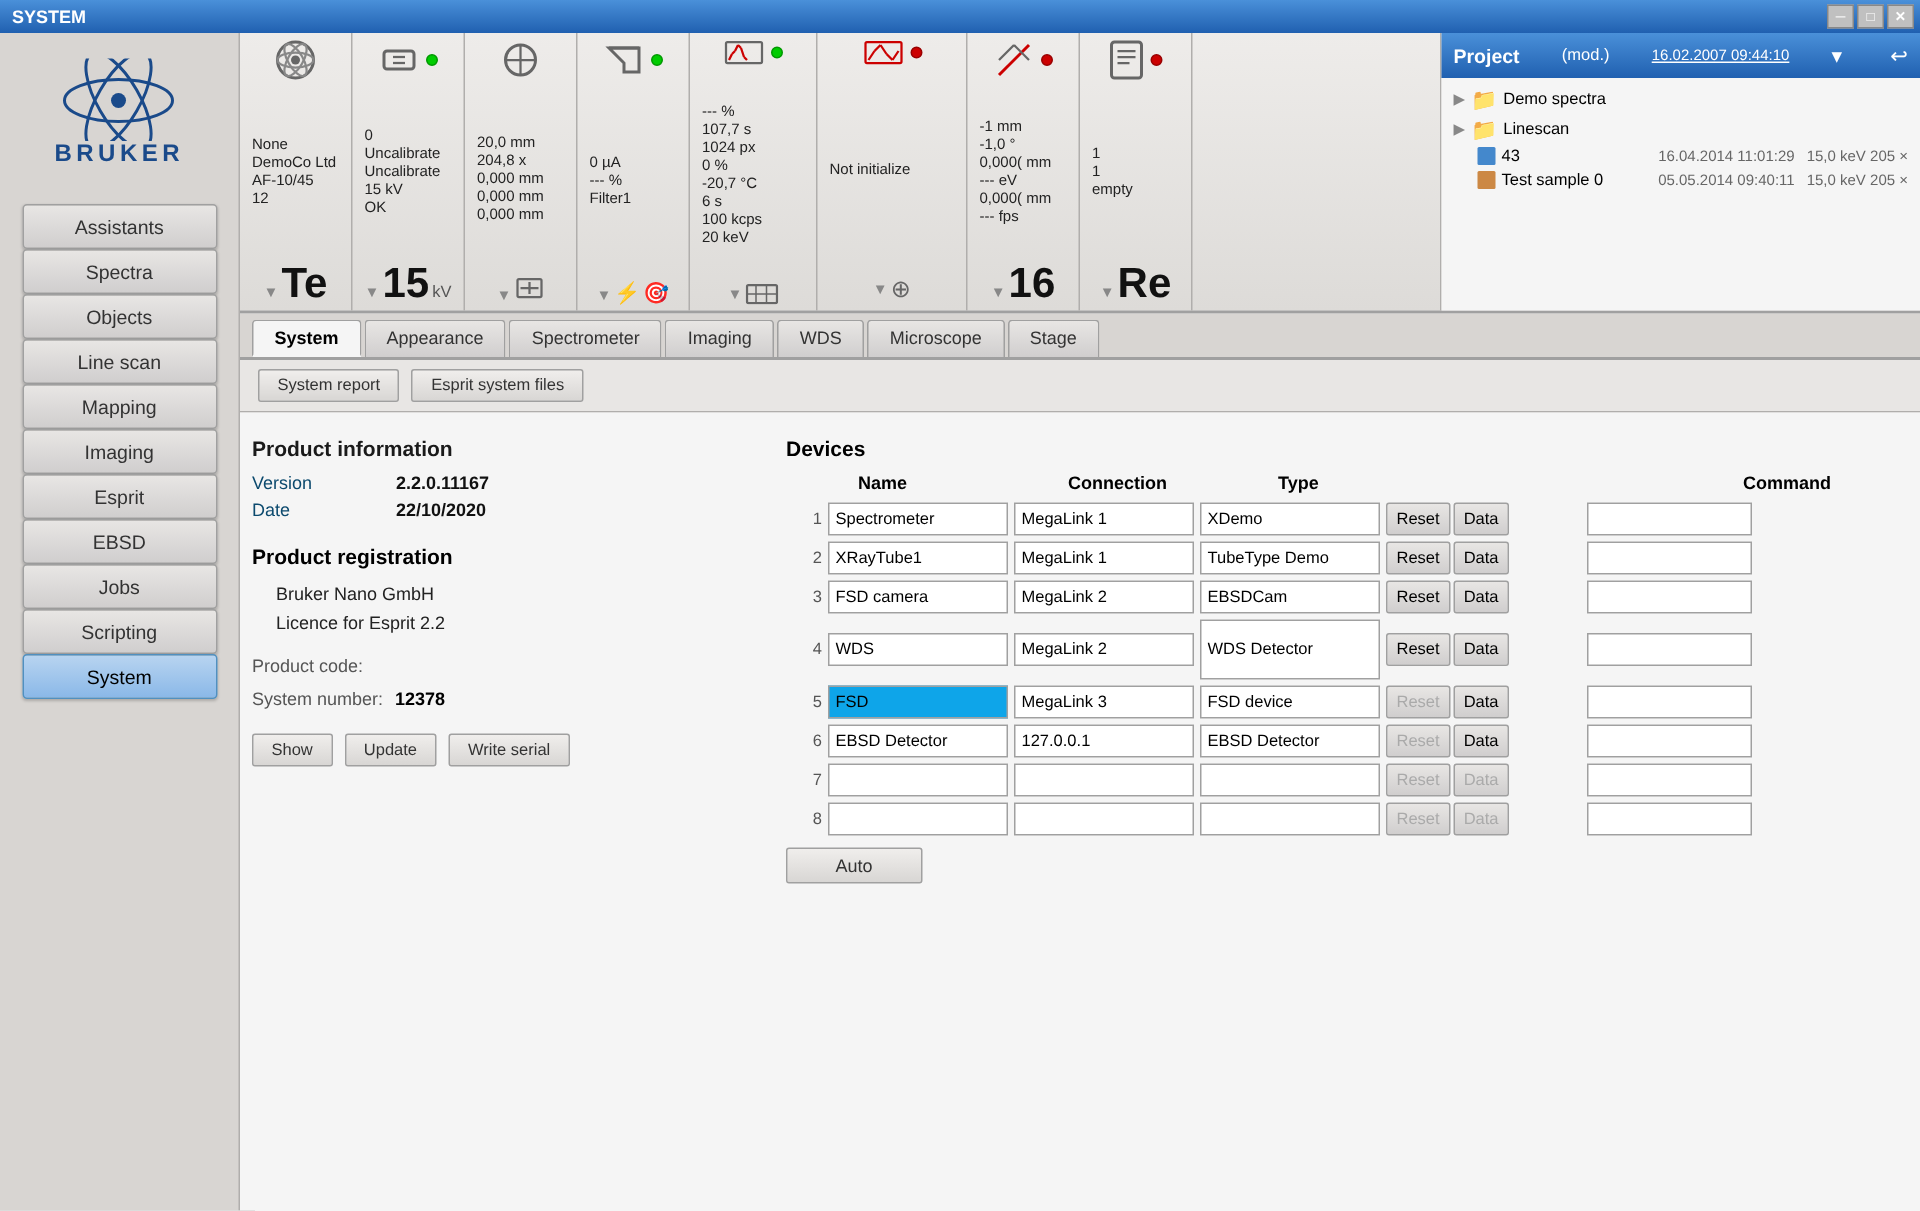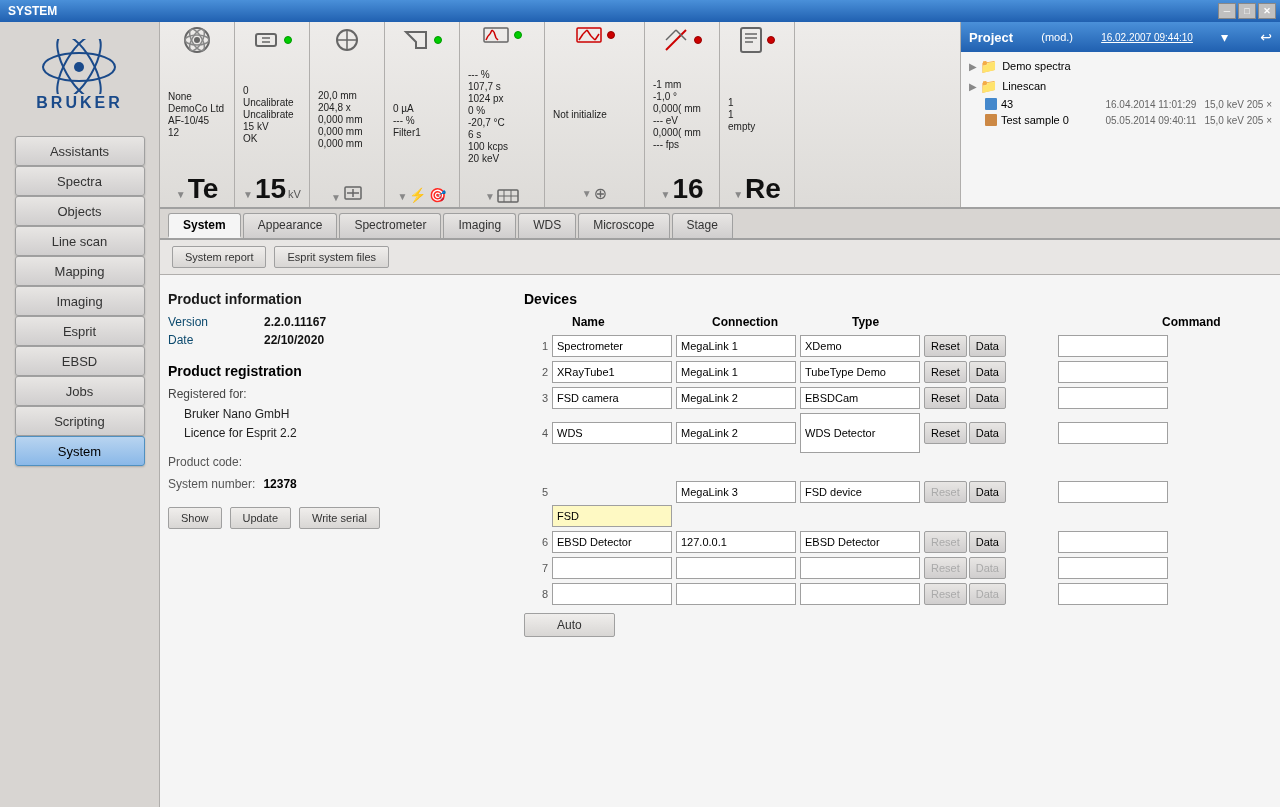--- a/index.html
+++ b/index.html
@@ -563,21 +563,20 @@
                   <span class="info-value">2.2.0.11167</span>
                 </div>
                 <div class="info-row">
                   <span class="info-label">Date</span>
                   <span class="info-value">22/10/2020</span>
                 </div>
               </div>
 
               <div class="reg-block">
                 <h3>Product registration</h3>
-                <div class="reg-sub">Registered for:</div>
                 <div class="reg-content">
                   <div>Bruker Nano GmbH</div>
                   <div>Licence for Esprit 2.2</div>
                 </div>
                 <div class="code-row" style="margin-top:12px;">
                   <span class="code-label">Product code:</span>
                   <span class="code-value"></span>
                 </div>
                 <div class="code-row">
                   <span class="code-label">System number:</span>
@@ -644,21 +643,21 @@
                     <input type="text" class="device-input" value="MegaLink 2" style="height: 22px; border: 1px solid rgb(160, 160, 160); background: white; padding: 0px 4px; font-size: 11px; width: 100%;">
                     <input type="text" class="device-input" value="WDS Detector" style="height: 40px; border: 1px solid rgb(160, 160, 160); background: white; padding: 16px 4px; font-size: 11px; width: 100%;">
                     <div style="display: flex; gap: 2px;">
                       <button style="height: 22px; padding: 0px 6px; background: linear-gradient(rgb(232, 230, 228), rgb(208, 206, 206)); border: 1px solid rgb(160, 160, 160); border-radius: 2px; cursor: pointer; font-size: 11px;">Reset</button>
                       <button style="height: 22px; padding: 0px 6px; background: linear-gradient(rgb(232, 230, 228), rgb(208, 206, 206)); border: 1px solid rgb(160, 160, 160); border-radius: 2px; cursor: pointer; font-size: 11px;">Data</button>
                     </div>
                     <input type="text" style="height: 22px; border: 1px solid rgb(160, 160, 160); background: white; padding: 0px 4px; font-size: 11px; width: 100%;">
                   </div>
                   <div style="display: grid; grid-template-columns: 24px 120px 120px 120px 130px 110px; gap: 4px; margin-bottom: 4px; align-items: center;">
                     <span style="color: rgb(85, 85, 85); font-size: 11px; text-align: right;">5</span>
-                    <input type="text" class="device-input" value="FSD" style="height: 22px; border: 1px solid rgb(160, 160, 160); background: #fef9c3; padding: 0px 4px; font-size: 11px; width: 100%; margin-top: 48px;">
+                    <input type="text" class="device-input" value="FSD" style="height: 22px; border: 1px solid rgb(160, 160, 160); background: #0ea5e9; padding: 0px 4px; font-size: 11px; width: 100%;">
                     <input type="text" class="device-input" value="MegaLink 3" style="height: 22px; border: 1px solid rgb(160, 160, 160); background: white; padding: 0px 4px; font-size: 11px; width: 100%;">
                     <input type="text" class="device-input" value="FSD device" style="height: 22px; border: 1px solid rgb(160, 160, 160); background: white; padding: 0px 4px; font-size: 11px; width: 100%;">
                     <div style="display: flex; gap: 2px;">
                       <button disabled="" style="height: 22px; padding: 0px 6px; background: linear-gradient(rgb(232, 230, 228), rgb(208, 206, 206)); border: 1px solid rgb(160, 160, 160); border-radius: 2px; cursor: pointer; font-size: 11px; color: rgb(170, 170, 170);">Reset</button>
                       <button style="height: 22px; padding: 0px 6px; background: linear-gradient(rgb(232, 230, 228), rgb(208, 206, 206)); border: 1px solid rgb(160, 160, 160); border-radius: 2px; cursor: pointer; font-size: 11px;">Data</button>
                     </div>
                     <input type="text" style="height: 22px; border: 1px solid rgb(160, 160, 160); background: white; padding: 0px 4px; font-size: 11px; width: 100%;">
                   </div>
                   <div style="display: grid; grid-template-columns: 24px 120px 120px 120px 130px 110px; gap: 4px; margin-bottom: 4px; align-items: center;">
                     <span style="color: rgb(85, 85, 85); font-size: 11px; text-align: right;">6</span>

